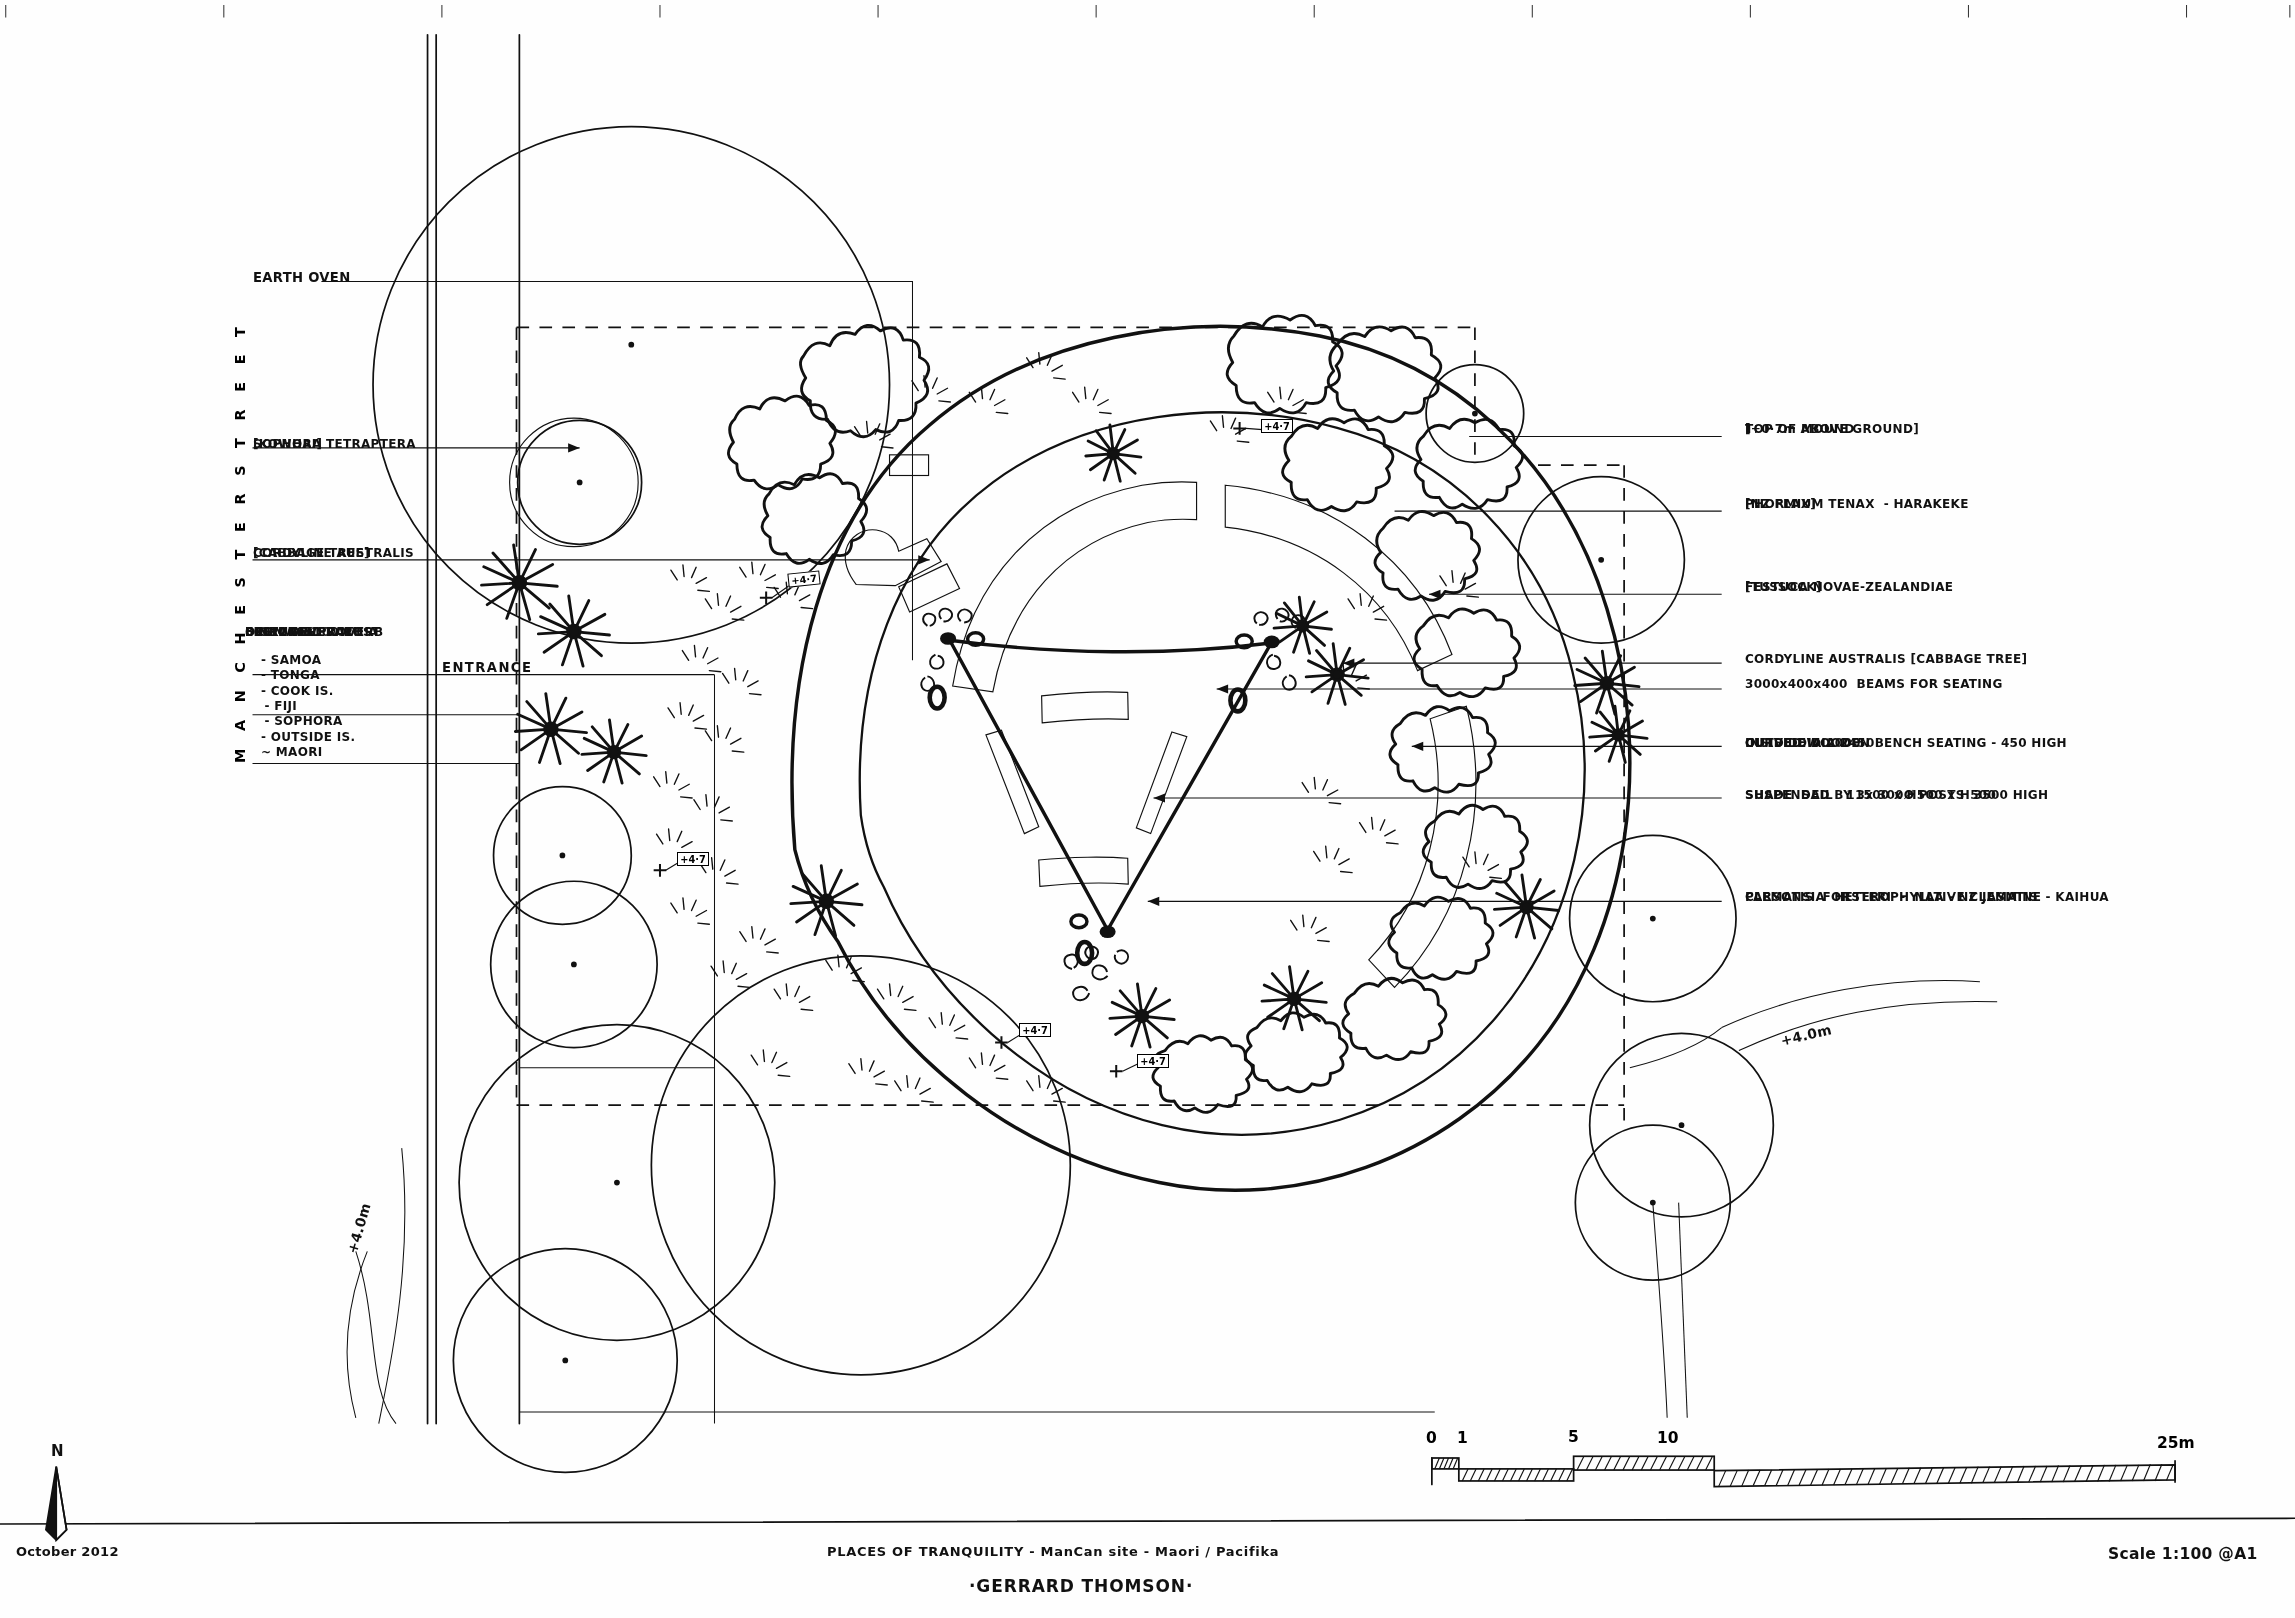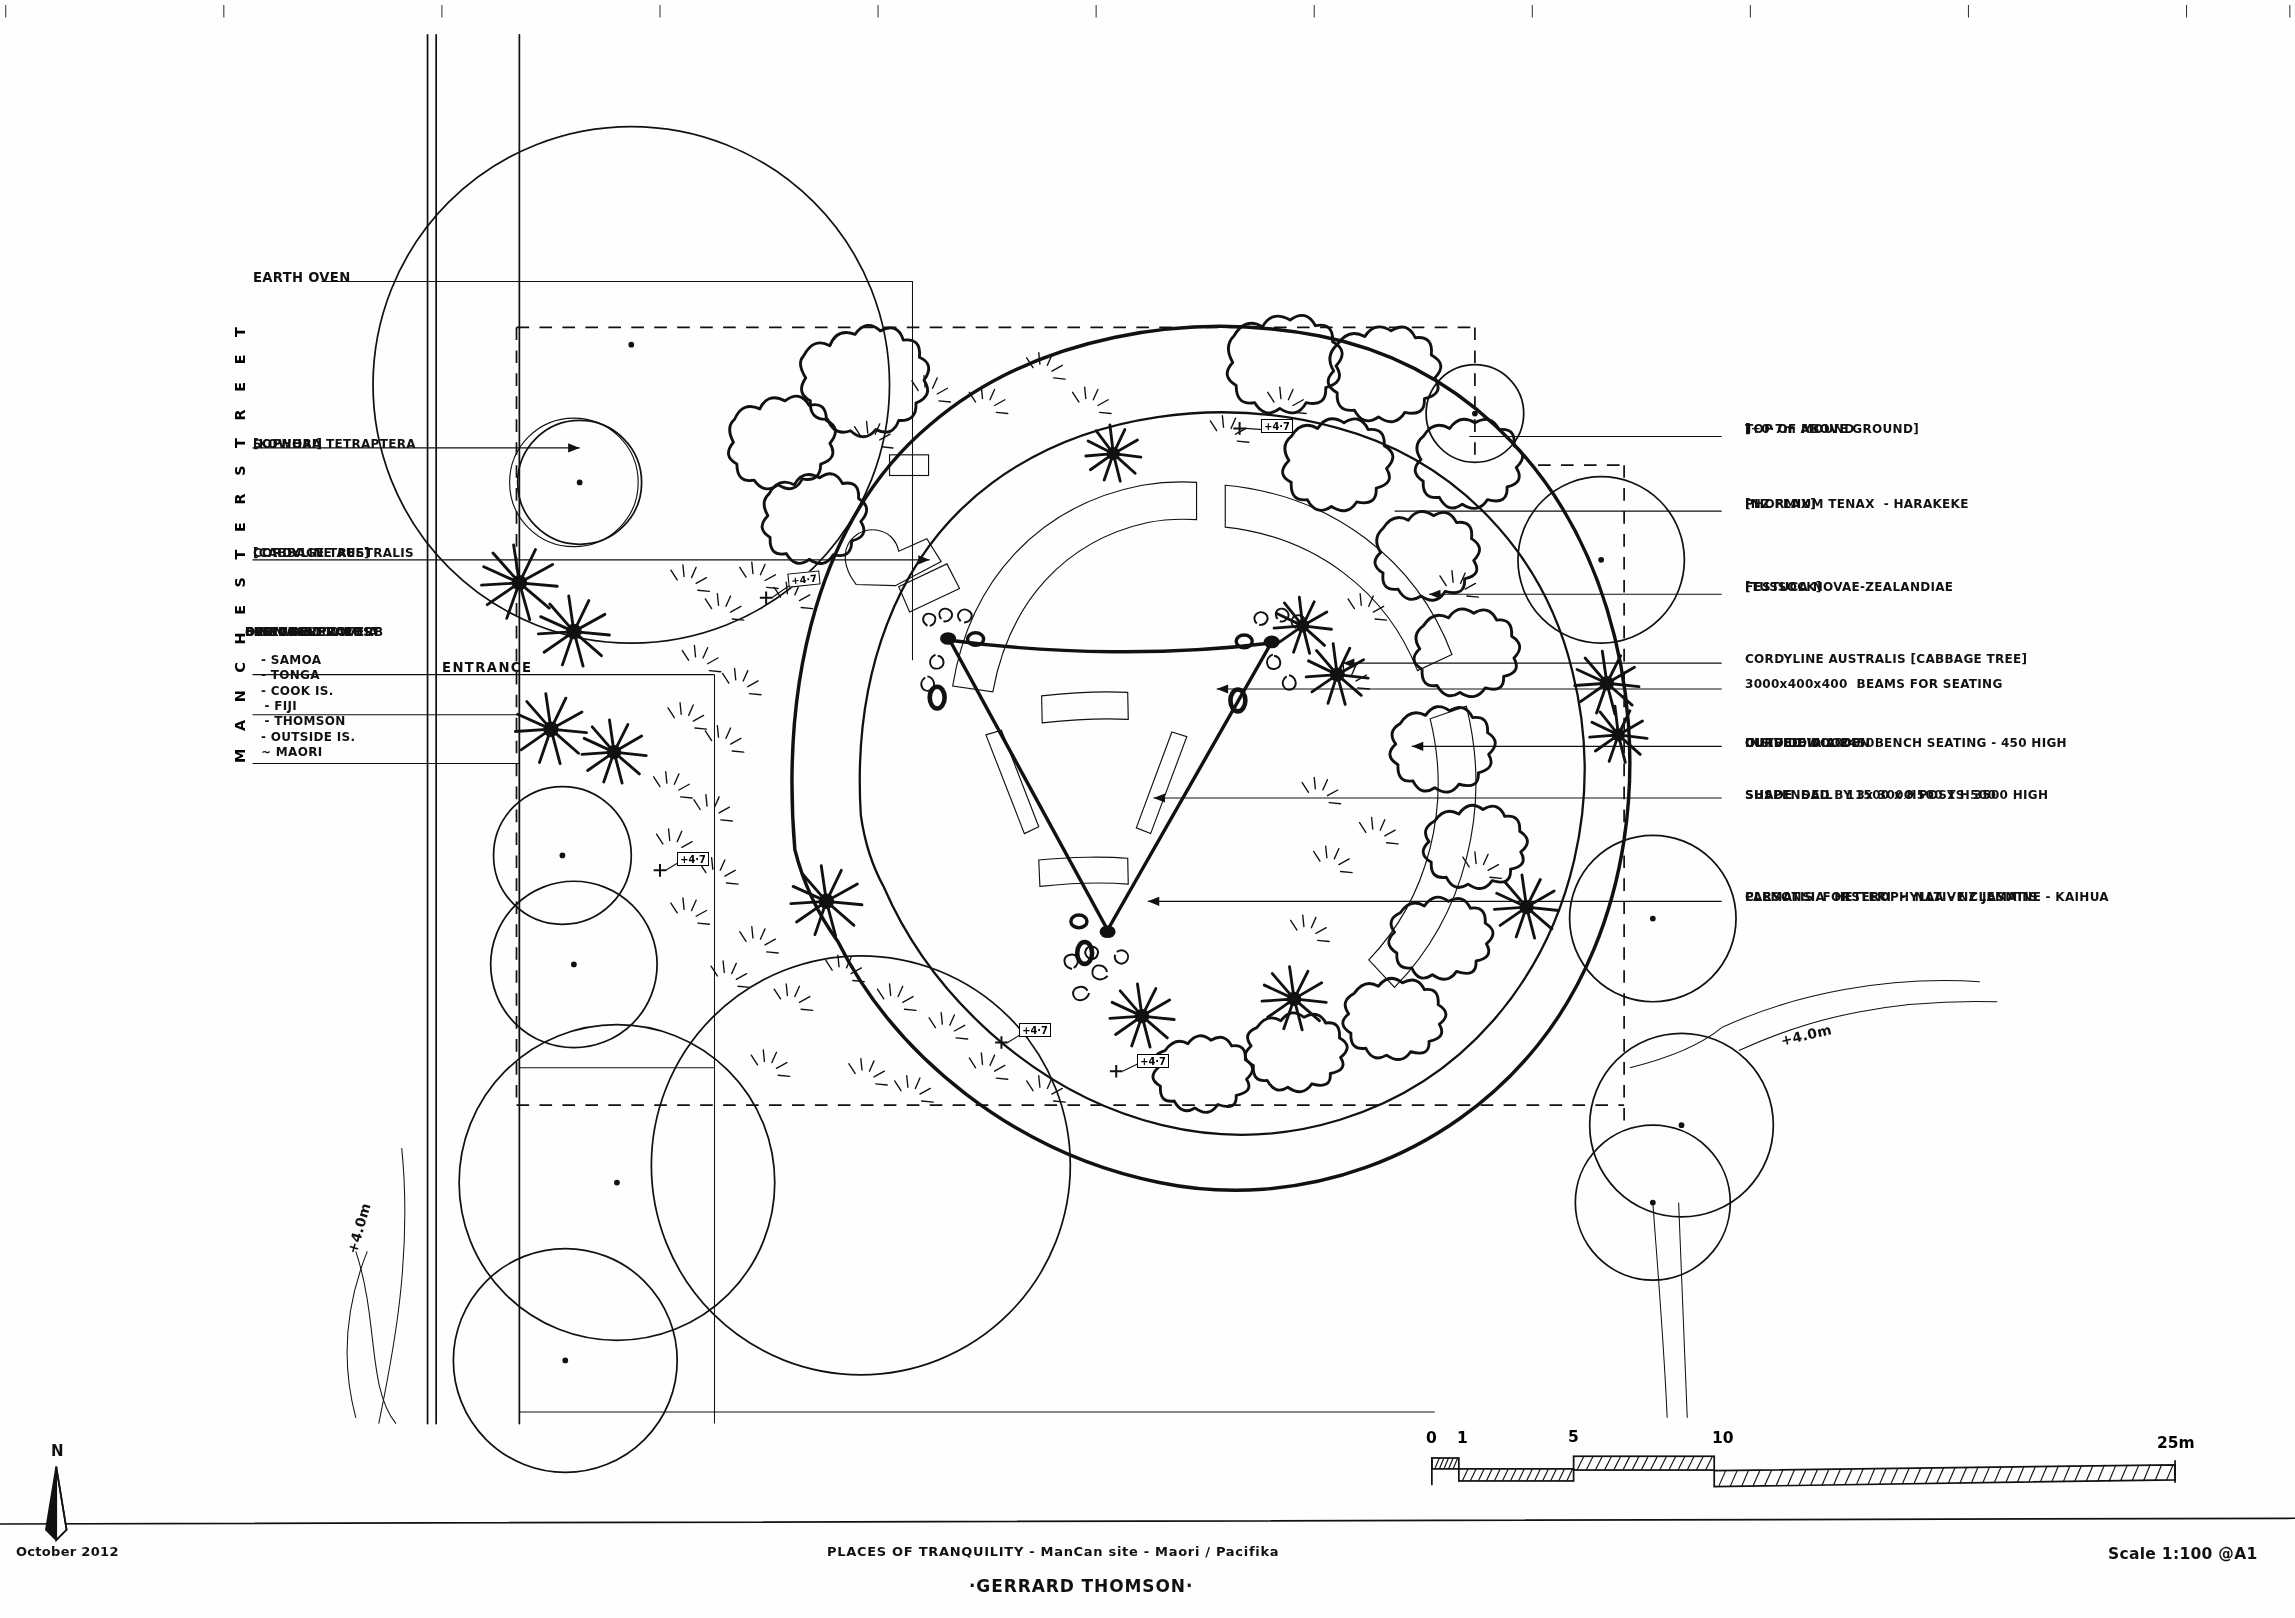--- a/index.html
+++ b/index.html
@@ -576,21 +576,21 @@
   <div class="lbl small">800x200x100 POST</div>
   <div class="lbl small">DISPLAYED WITH A</div>
   <div class="lbl small">DESIGN &amp; PROVERB</div>
   <div class="lbl small">FROM SEVERAL</div>
   <div class="lbl small">CULTURES:</div>
   <div class="cultlist" style="padding-left:16px;margin-top:28px;">
     <div class="lbl small" style="position:relative;left:0;top:0;">- SAMOA</div>
     <div class="lbl small" style="position:relative;left:0;top:0;">- TONGA</div>
     <div class="lbl small" style="position:relative;left:0;top:0;">- COOK IS.</div>
     <div class="lbl small" style="position:relative;left:3.4px;top:0;">- FIJI</div>
-    <div class="lbl small" style="position:relative;left:3.4px;top:0;">- THOMSON</div>
+    <div class="lbl small" style="position:relative;left:3.4px;top:0;">- SOPHORA</div>
     <div class="lbl small" style="position:relative;left:0;top:0;">- OUTSIDE IS.</div>
     <div class="lbl small" style="position:relative;left:0;top:0;">~ MAORI</div>
   </div>
 </div>
 
 <div class="lbl med" style="left:442px; top:660px; letter-spacing:1.4px;">ENTRANCE</div>
 
 <div style="position:absolute; left:1745px; top:422px;">
   <div class="lbl small">TOP OF MOUND</div>
   <div class="lbl small">[+0·7m ABOVE GROUND]</div>
@@ -633,21 +633,21 @@
 <div class="levelbox" style="left:1137px; top:1054px;">+4·7</div>
 
 <div class="lbl" style="left:344px; top:1251px; font-size:13.8px; transform:rotate(-74deg); transform-origin:0 0;">+4.0m</div>
 <div class="lbl" style="left:1779px; top:1033px; font-size:13.8px; transform:rotate(-13deg); transform-origin:0 0;">+4.0m</div>
 
 <div class="lbl" style="left:51px; top:1442px; font-size:15px;">N</div>
 
 <div class="scalenum" style="left:1426px; top:1429px;">0</div>
 <div class="scalenum" style="left:1457px; top:1429px;">1</div>
 <div class="scalenum" style="left:1568px; top:1428px;">5</div>
-<div class="scalenum" style="left:1712px; top:1429px;">10</div>
+<div class="scalenum" style="left:1657px; top:1429px;">10</div>
 <div class="scalenum" style="left:2157px; top:1434px;">25m</div>
 
 <div class="lbl" style="left:16px; top:1544px; font-size:13px;">October 2012</div>
 
 <div class="lbl title" style="left:827px; top:1544px;">PLACES OF TRANQUILITY - ManCan site - Maori / Pacifika</div>
 
 <div class="lbl sub" style="left:969px; top:1576px;">·GERRARD THOMSON·</div>
 
 <div class="lbl" style="left:2108px; top:1545px; font-size:15.5px;">Scale 1:100 @A1</div>
 

